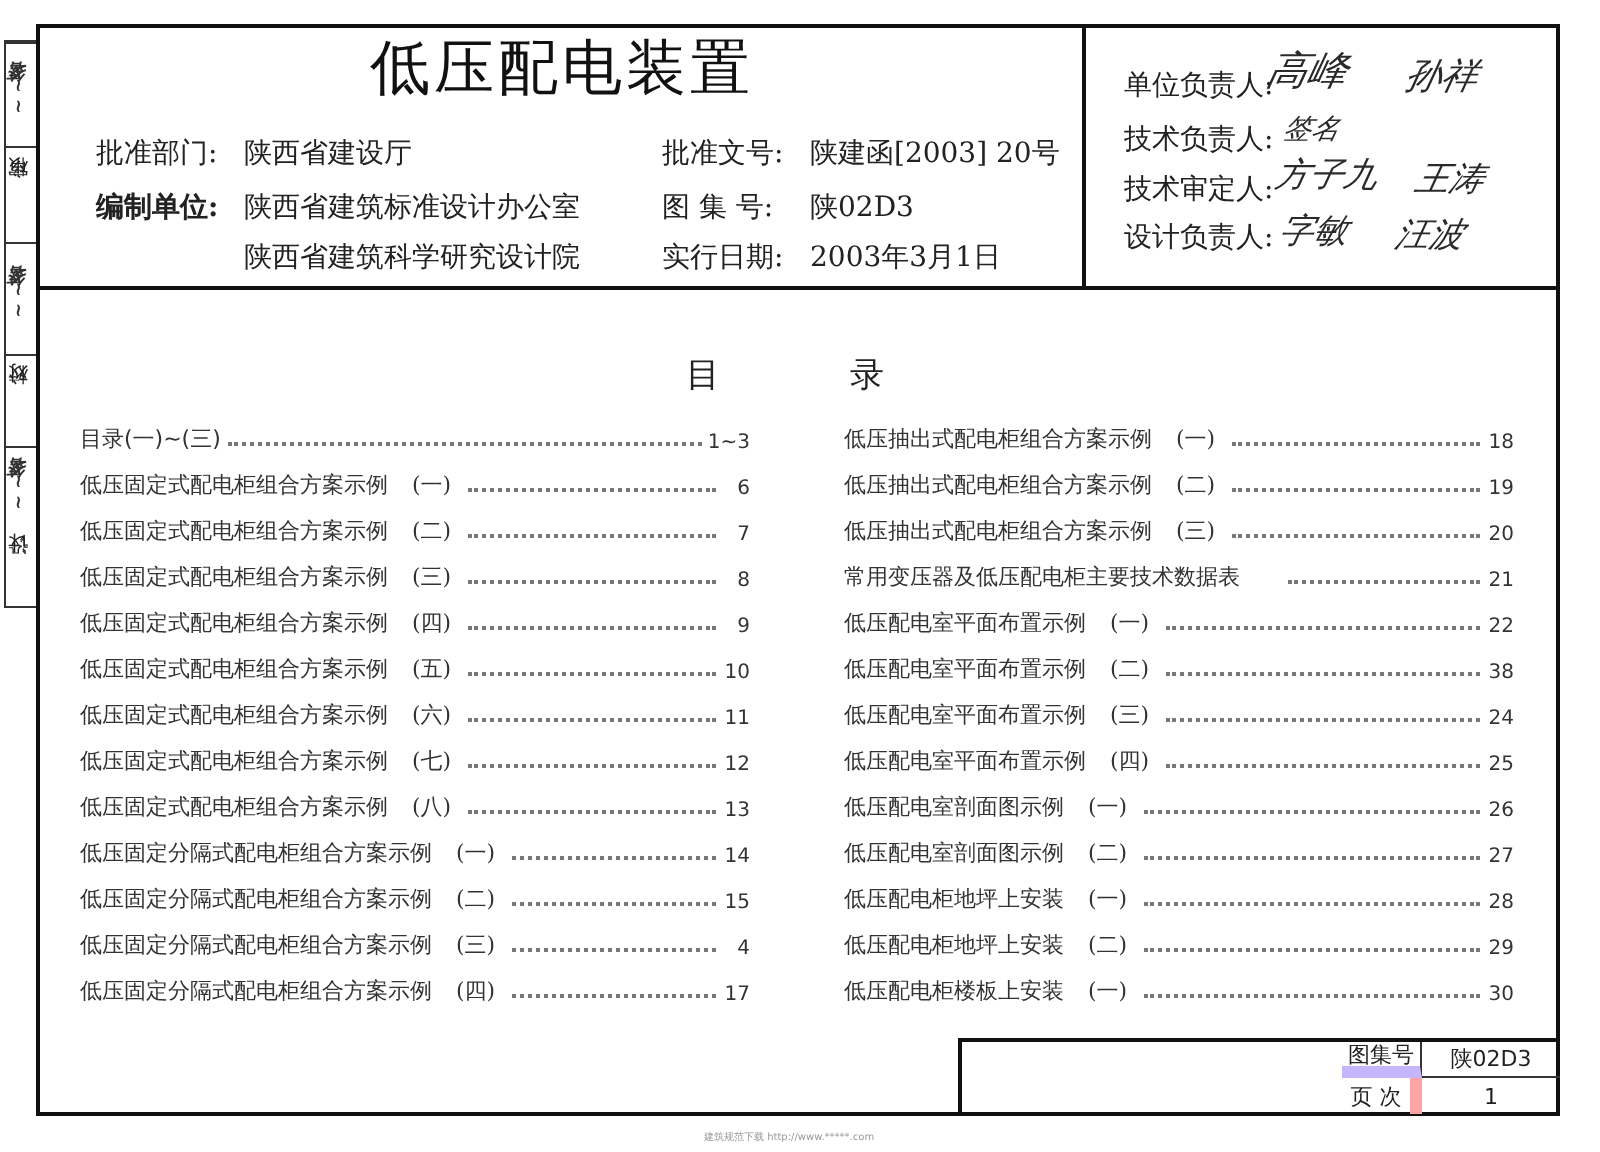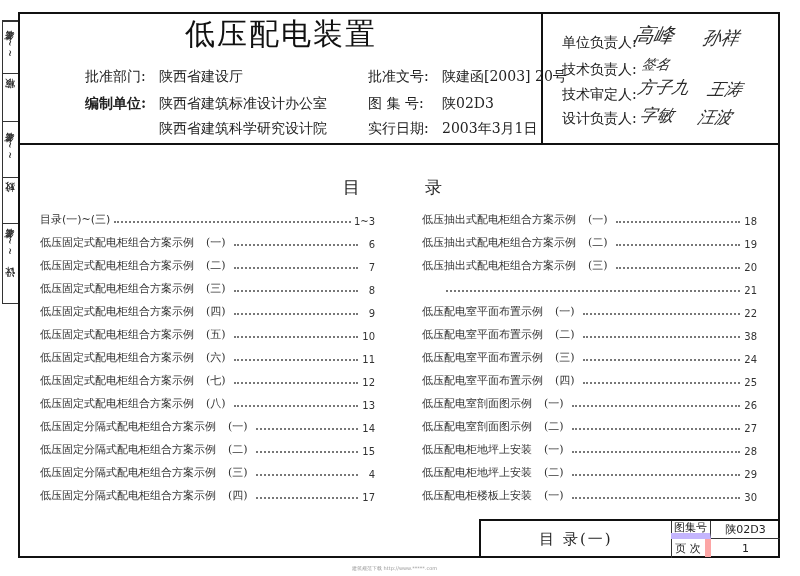--- a/index.html
+++ b/index.html
@@ -84,21 +84,20 @@
       font-size: 30px;
       font-family: "DejaVu Sans", "Liberation Sans", sans-serif;
       letter-spacing: 2px;
       color: #111;
     }
     .info-label, .info-value {
       position: absolute;
       font-size: 14px;
       white-space: nowrap;
       color: #222;
-      margin-left: 37px;
     }
     .resp-label {
       position: absolute;
       left: 562px;
       font-size: 14px;
       white-space: nowrap;
       color: #222;
     }
     .signature {
       position: absolute;
@@ -357,20 +356,21 @@
       <span class="toc-leader"></span>
       <span class="toc-page">19</span>
     </div>
   <div class="toc-row">
       <span class="toc-title">低压抽出式配电柜组合方案示例</span>
       <span class="toc-sub">(三)</span>
       <span class="toc-leader"></span>
       <span class="toc-page">20</span>
     </div>
   <div class="toc-row">
+      <span class="toc-title">常用变压器及低压配电柜主要技术数据表</span>
       <span class="toc-leader" style="margin-left:24px;"></span>
       <span class="toc-page">21</span>
     </div>
   <div class="toc-row">
       <span class="toc-title">低压配电室平面布置示例</span>
       <span class="toc-sub">(一)</span>
       <span class="toc-leader"></span>
       <span class="toc-page">22</span>
     </div>
   <div class="toc-row">
@@ -417,20 +417,19 @@
     </div>
   <div class="toc-row">
       <span class="toc-title">低压配电柜楼板上安装</span>
       <span class="toc-sub">(一)</span>
       <span class="toc-leader"></span>
       <span class="toc-page">30</span>
     </div>
 </div>
 
 <div class="title-block">
-  <div class="tb-main">目  录(一)</div>
   <div class="tb-cell" style="left:190px;top:0;width:40px;border-right:1px solid #333;border-bottom:6px solid #c4b5fd;">图集号</div>
   <div class="tb-cell" style="left:230px;top:0;width:69px;border-bottom:1px solid #333;font-family:'DejaVu Sans',sans-serif;">陕02D3</div>
   <div class="tb-cell" style="left:190px;top:18px;width:40px;border-right:6px solid #fca5a5;">页  次</div>
   <div class="tb-cell" style="left:230px;top:18px;width:69px;font-family:'DejaVu Sans',sans-serif;">1</div>
 </div>
 
 <div class="watermark">建筑规范下载 http://www.*****.com</div>
 
 </body></html>

